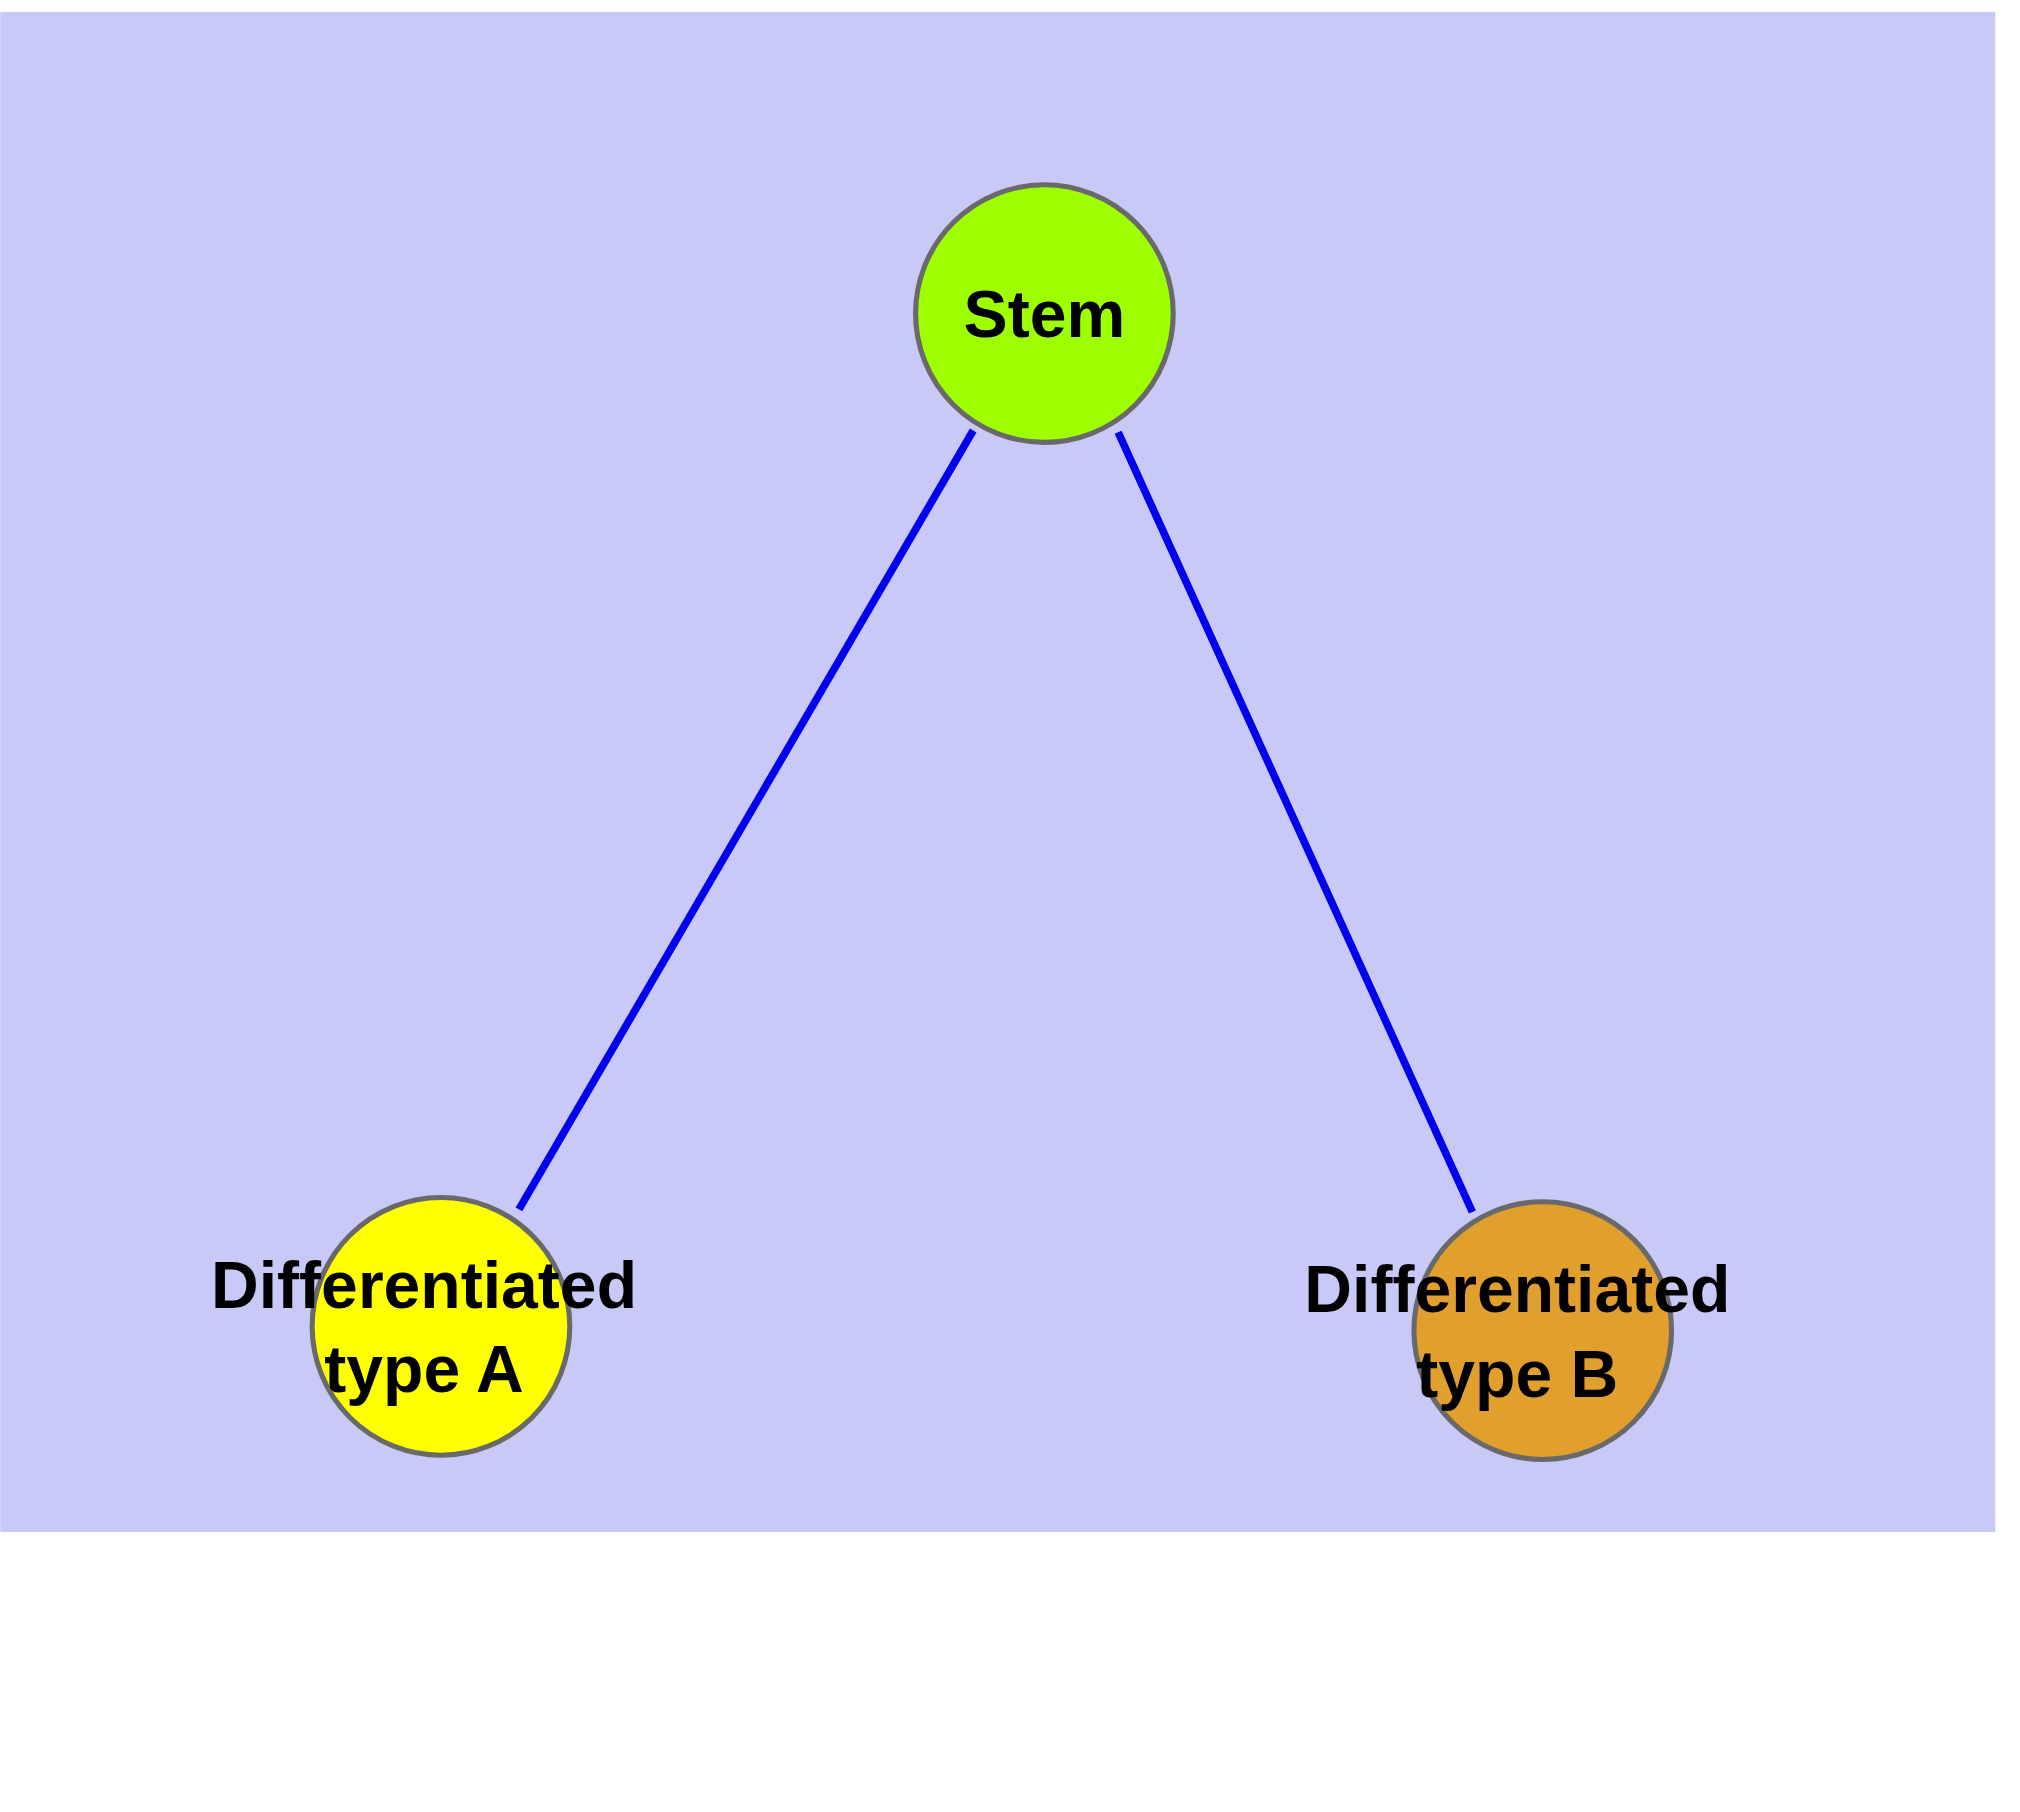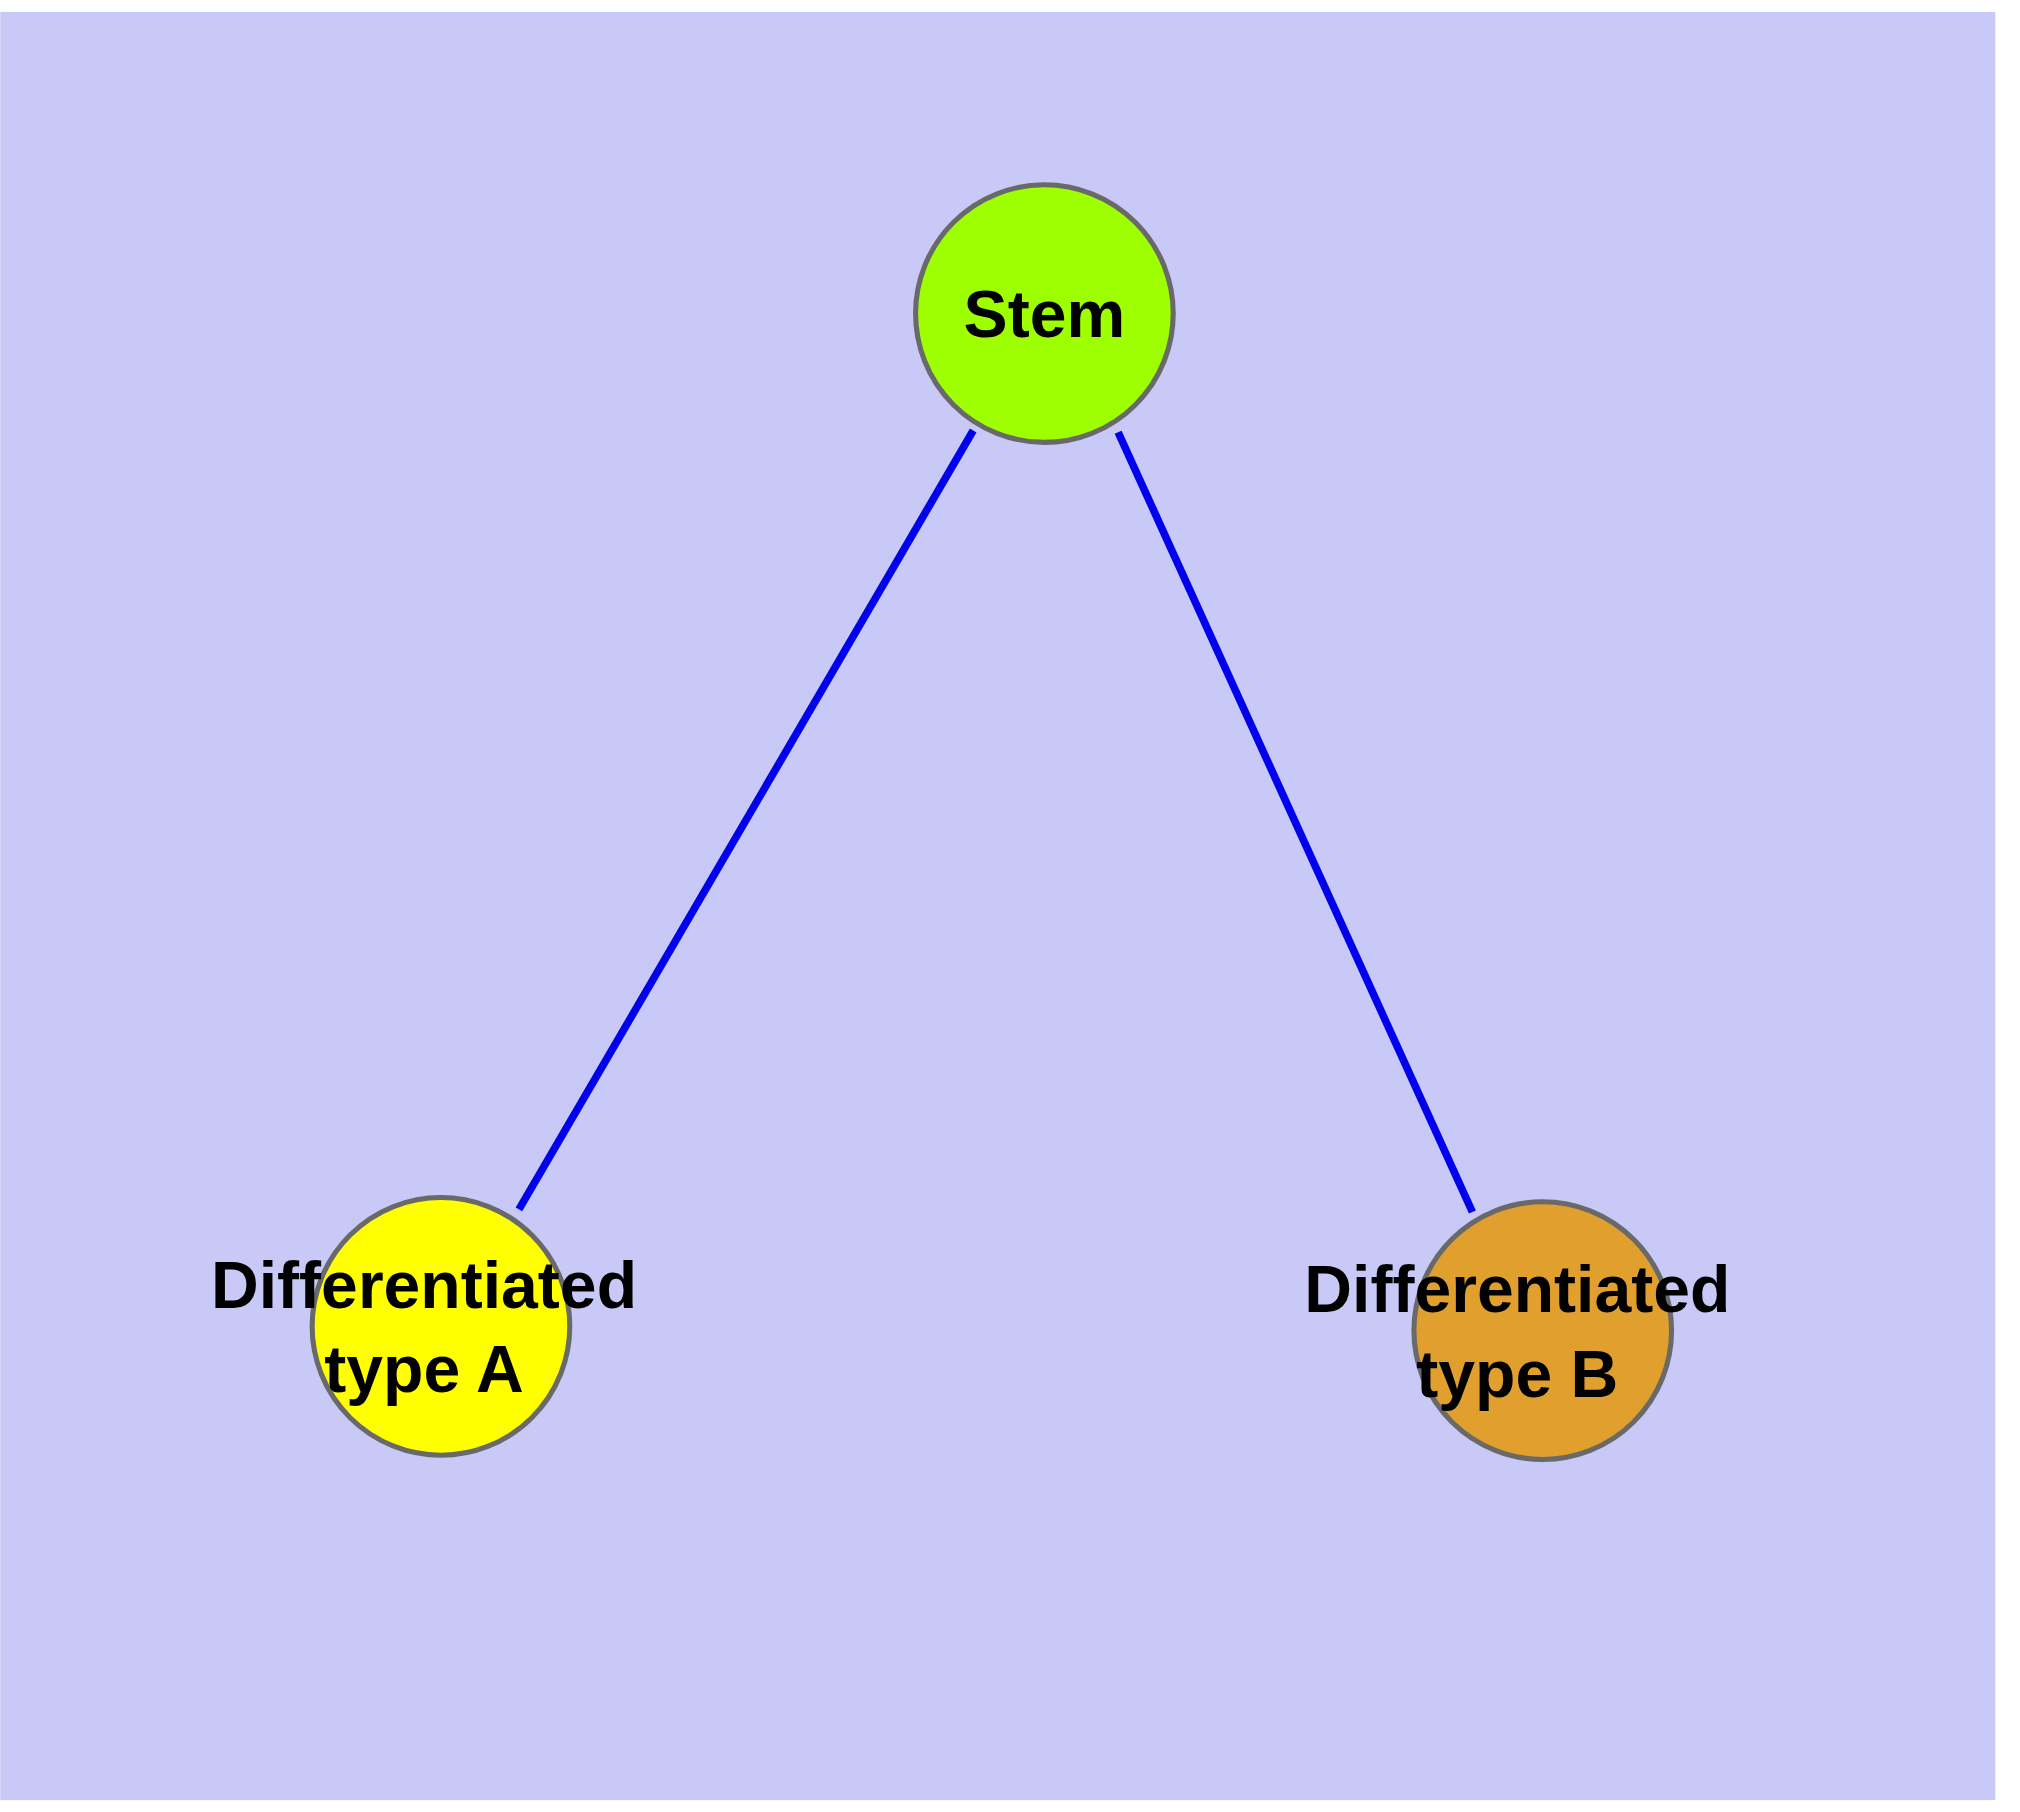--- a/index.html
+++ b/index.html
@@ -27,21 +27,21 @@
     font-weight: bold;
     fill: #000000;
     text-anchor: middle;
     dominant-baseline: auto;
     paint-order: normal;
   }
 </style>
 </head>
 <body>
 
-<div id="graph-canvas" style="width: 2021px; height: 1812px;">
+<div id="graph-canvas" style="width: 2021px; height: 1532px;">
   <svg id="graph-svg" viewBox="0 0 2384 2138">
     <rect id="plot-bg" x="0" y="14" width="2354" height="2110" fill="#c9c9f7"></rect>
 
     <g id="edges-layer">
         <line x1="1148" y1="508" x2="612" y2="1427" stroke="#0000ee" stroke-width="9" stroke-linecap="butt"></line>
         <line x1="1319" y1="510" x2="1737" y2="1430" stroke="#0000ee" stroke-width="9" stroke-linecap="butt"></line>
       </g>
     <g id="nodes-layer">
         <circle cx="1232" cy="370" r="152" fill="#9eff00" stroke="#696969" stroke-width="6"></circle>
         <circle cx="520" cy="1565" r="152" fill="#ffff00" stroke="#696969" stroke-width="6"></circle>

